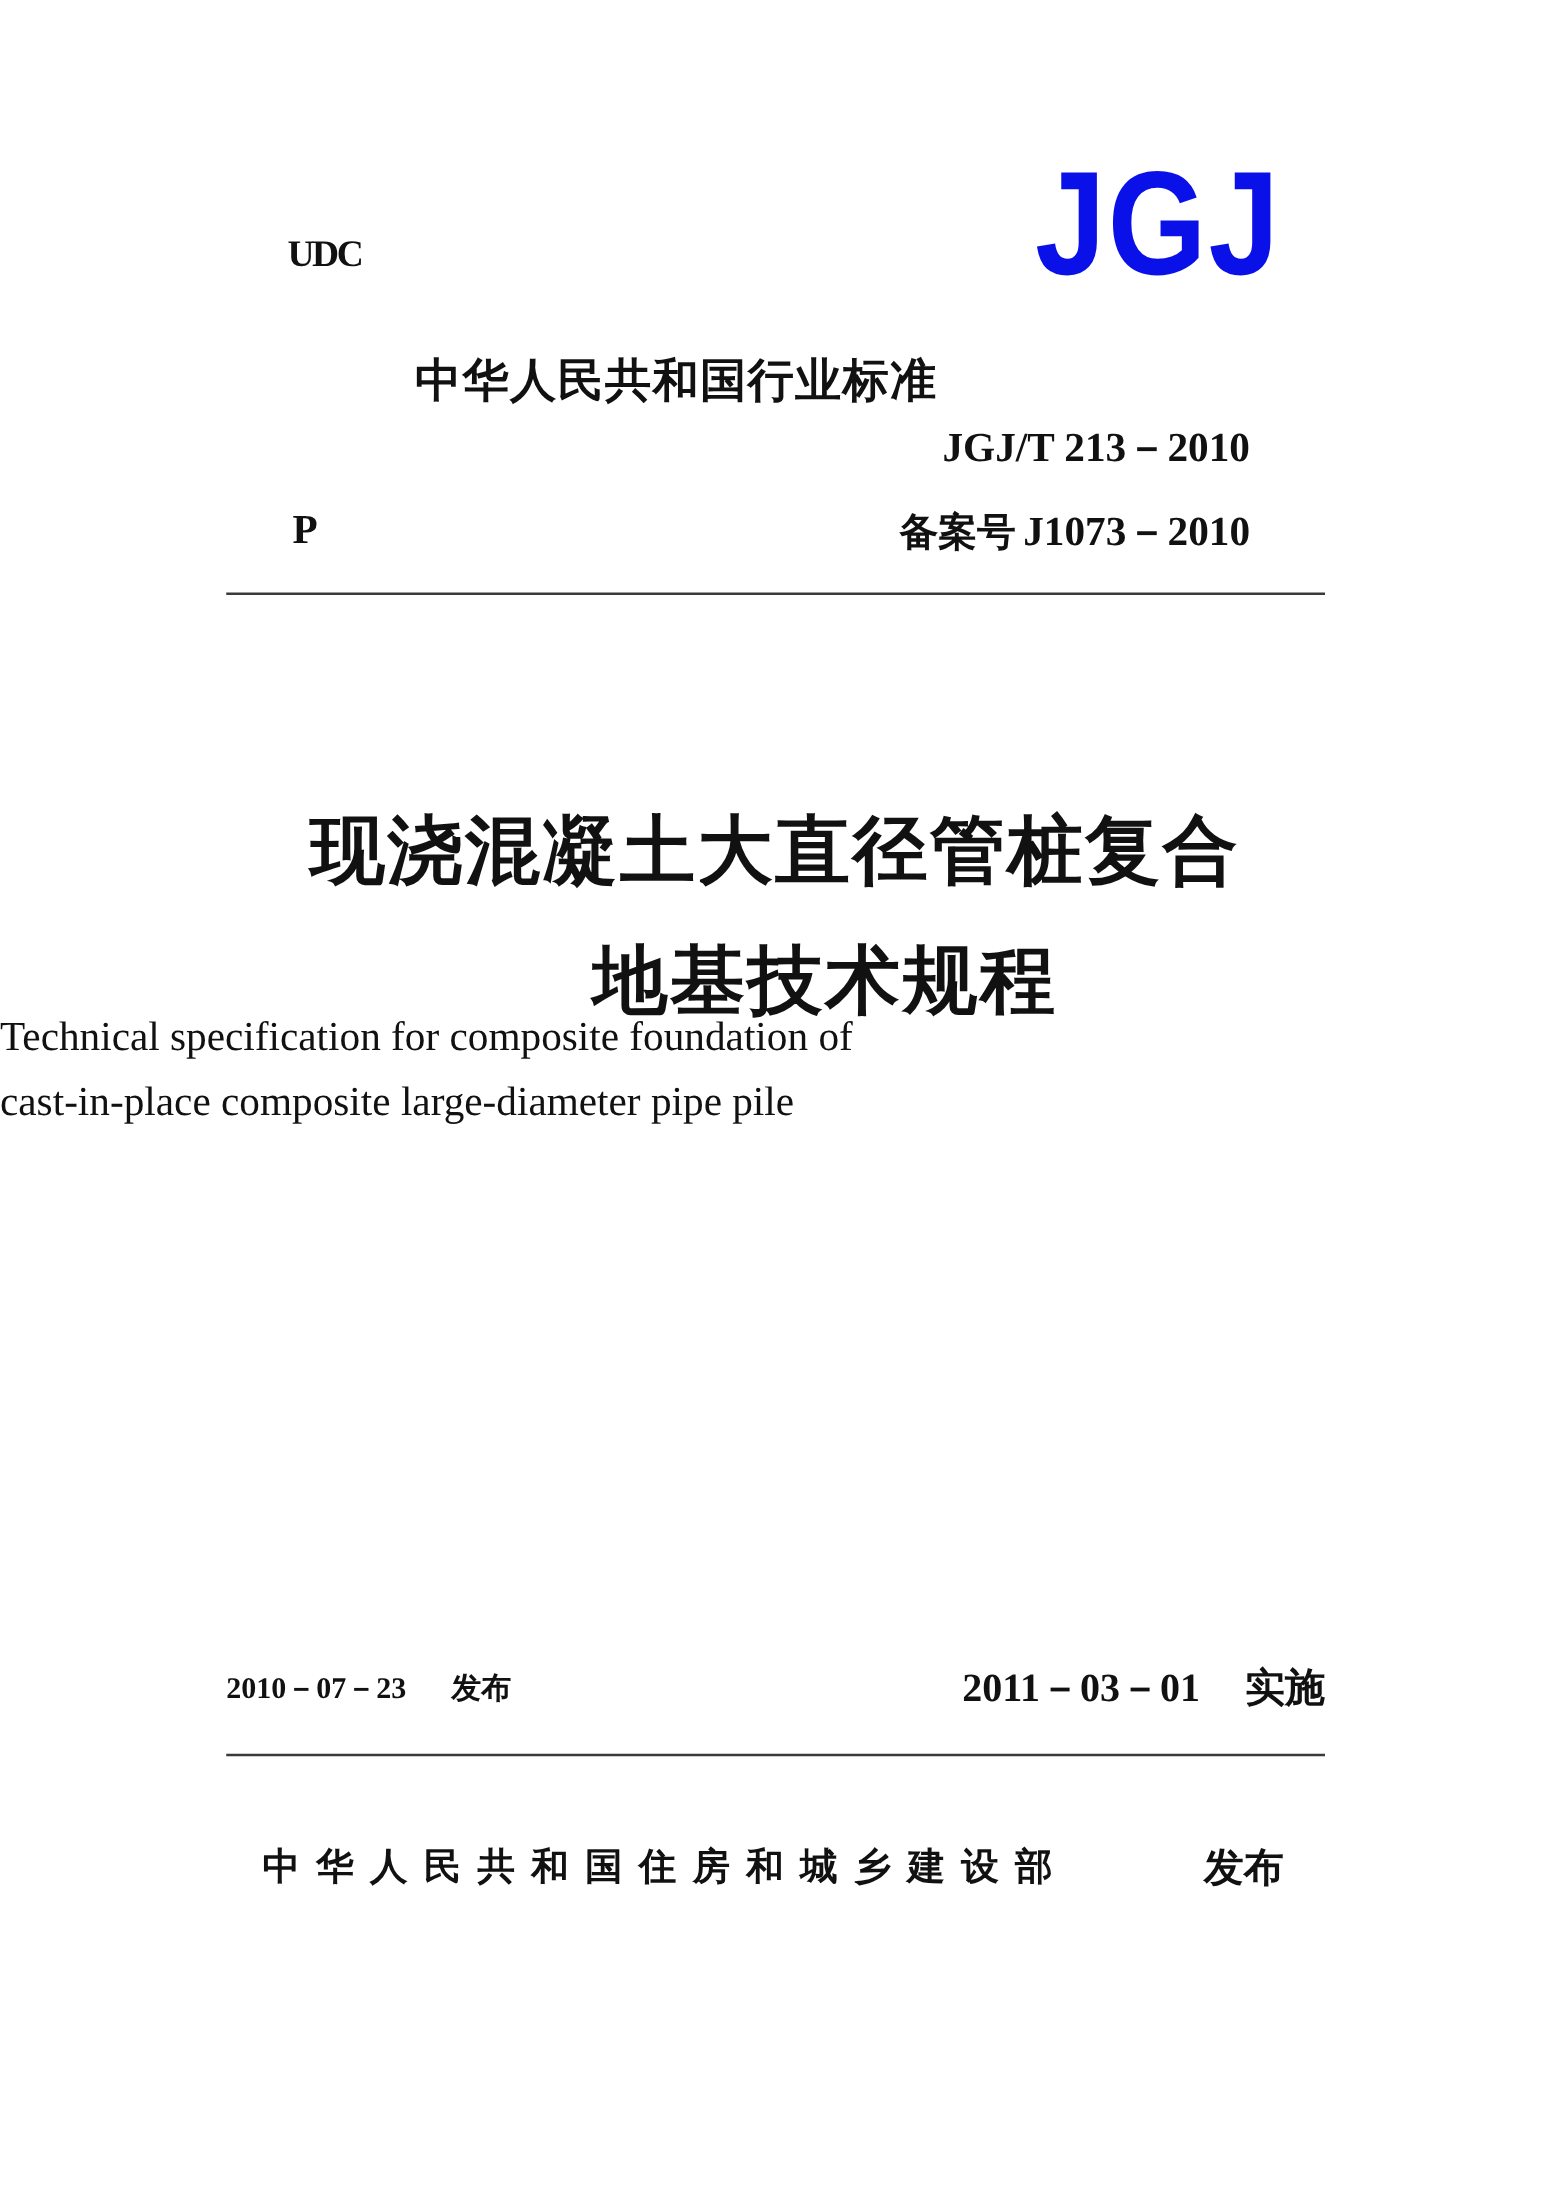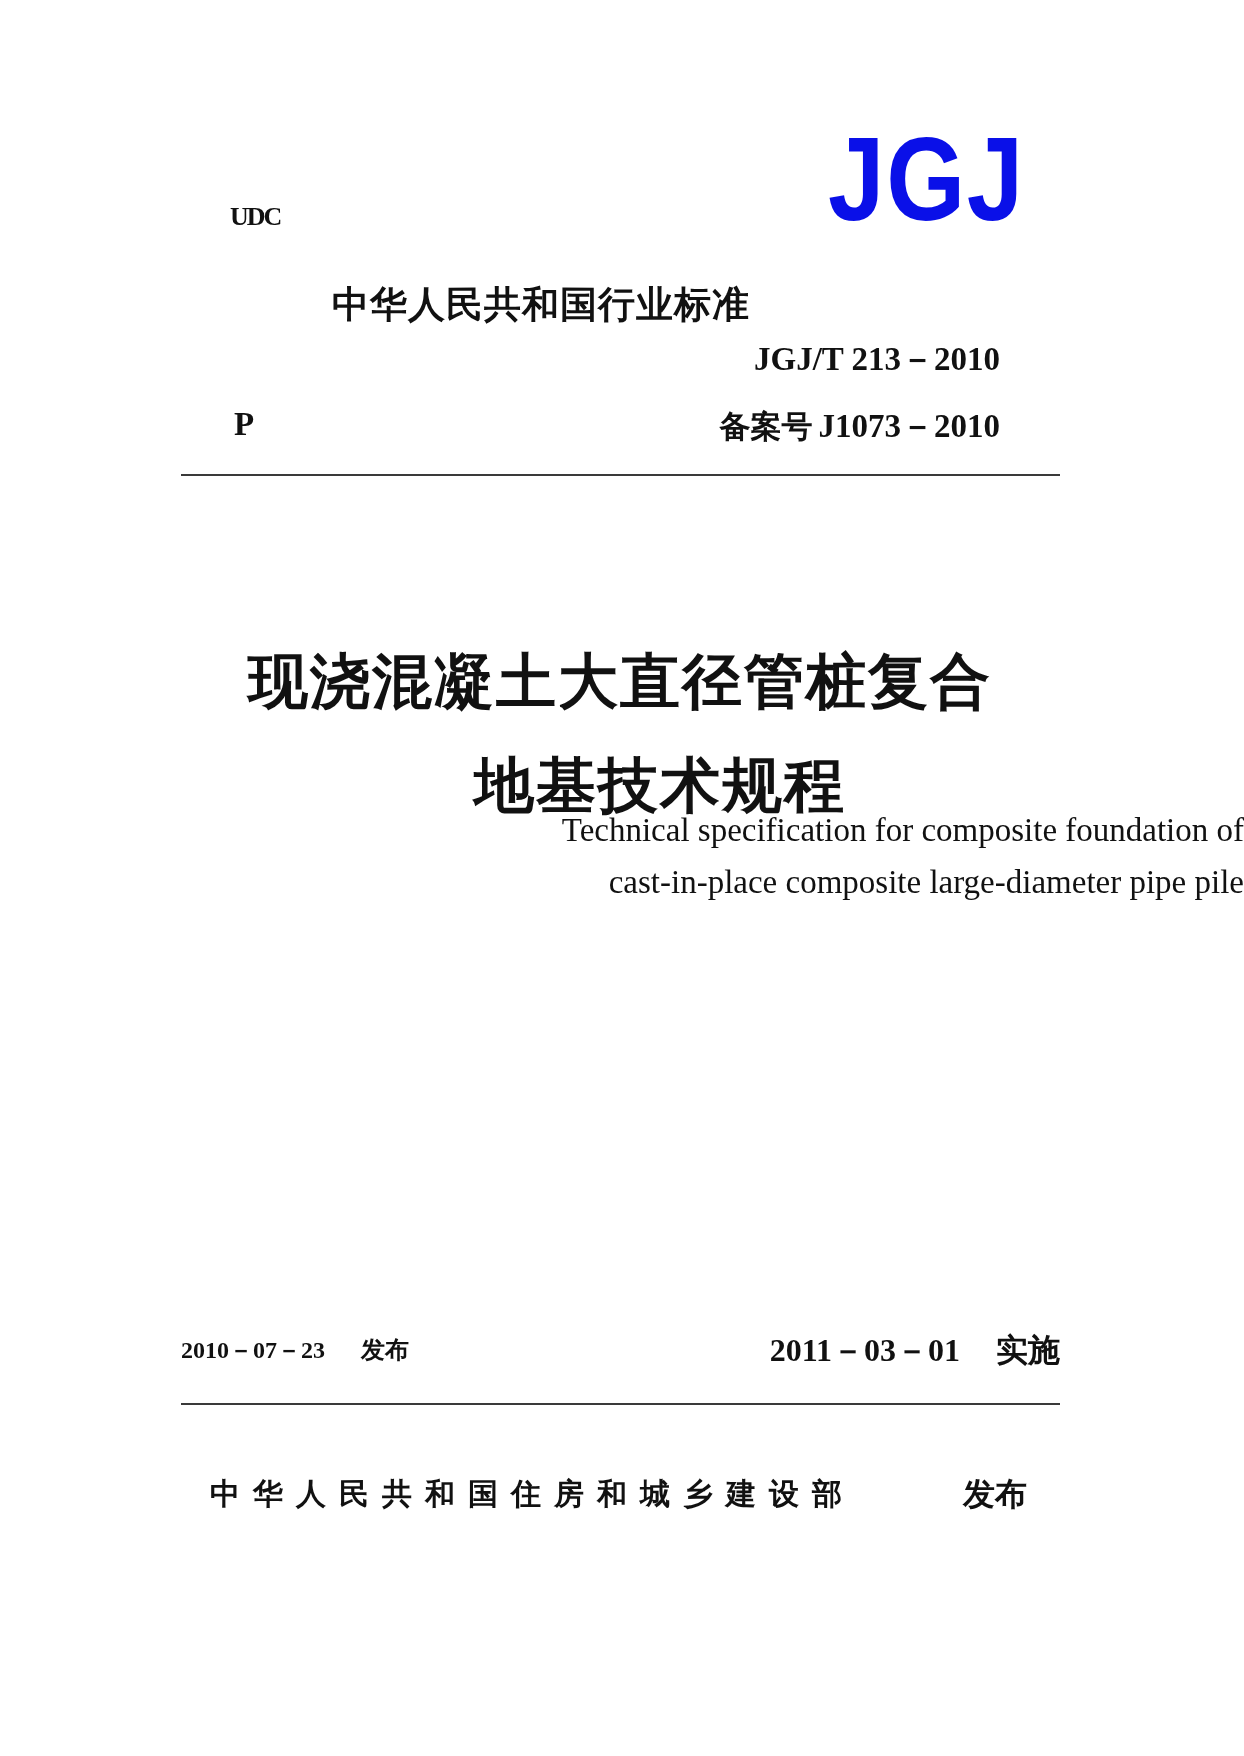--- a/index.html
+++ b/index.html
@@ -14,24 +14,23 @@
       overflow: hidden;
       font-family: "Liberation Serif", "DejaVu Serif", serif;
       color: #111111;
     }
     .abs { position: absolute; white-space: nowrap; }
 
     .udc {
       left: 230px; top: 186px;
       font-family: "Liberation Serif", serif;
       font-weight: bold;
-      font-size: 26px;
+      font-size: 30px;
       letter-spacing: -2px;
       line-height: 36px;
-      margin-top: 13px;
     }
     .logo {
       left: 828px; top: 120px;
       font-family: "Liberation Sans", "DejaVu Sans", sans-serif;
       font-weight: bold;
       font-size: 118px;
       line-height: 118px;
       letter-spacing: 2px;
       transform: scaleX(0.86);
       transform-origin: left top;
@@ -80,21 +79,21 @@
       font-family: "DejaVu Serif", "Liberation Serif", serif;
       font-weight: bold;
       font-size: 60px;
       line-height: 66px;
       letter-spacing: 2px;
     }
     .title-cn.line1 { top: 648px; }
     .title-cn.line2 { top: 752px; padding-left: 40px; }
     .title-en {
       left: 0; width: 1244px;
-      text-align: right;
+      text-align: left;
       font-family: "Liberation Serif", "DejaVu Serif", serif;
       font-size: 33px;
       line-height: 40px;
     }
     .title-en.line1 { top: 810px; }
     .title-en.line2 { top: 862px; }
 
     .date-left {
       left: 181px; top: 1330px;
       font-family: "Liberation Serif", "DejaVu Sans", serif;

